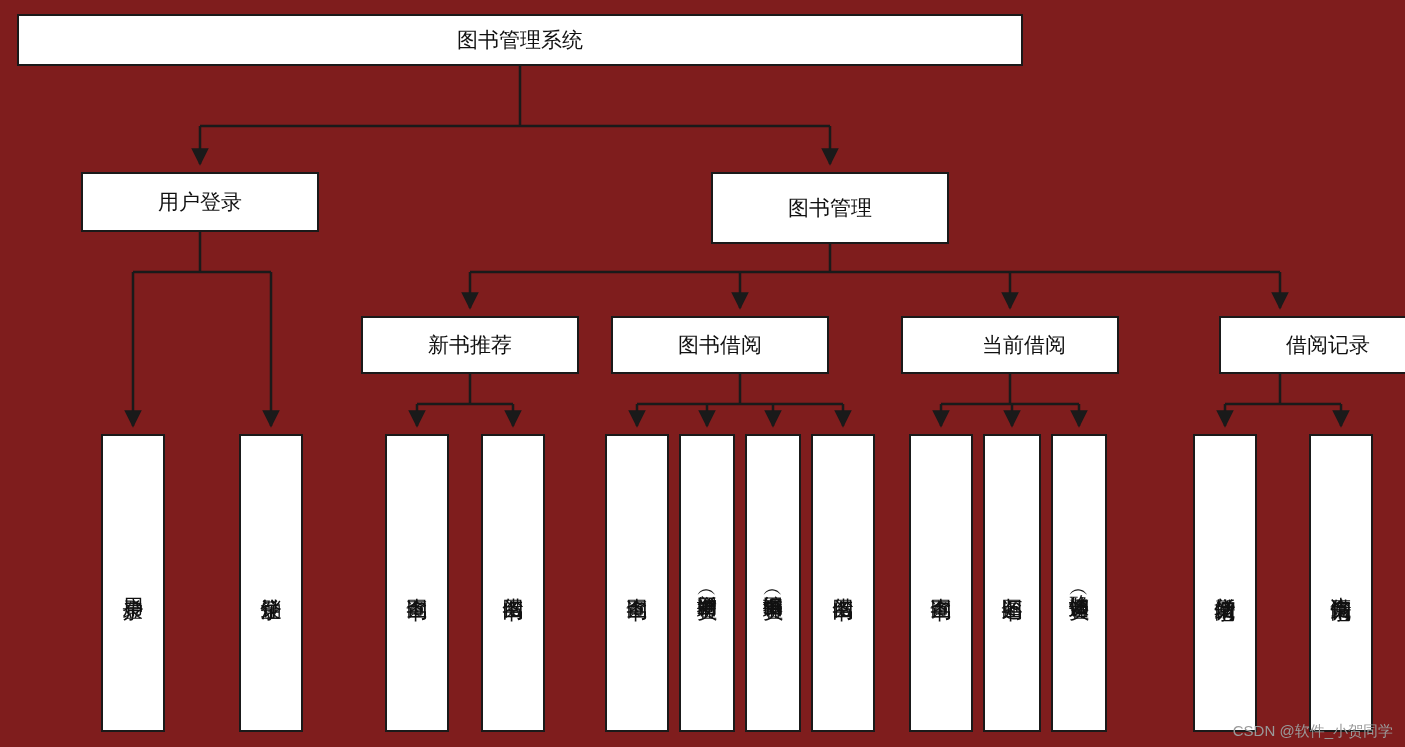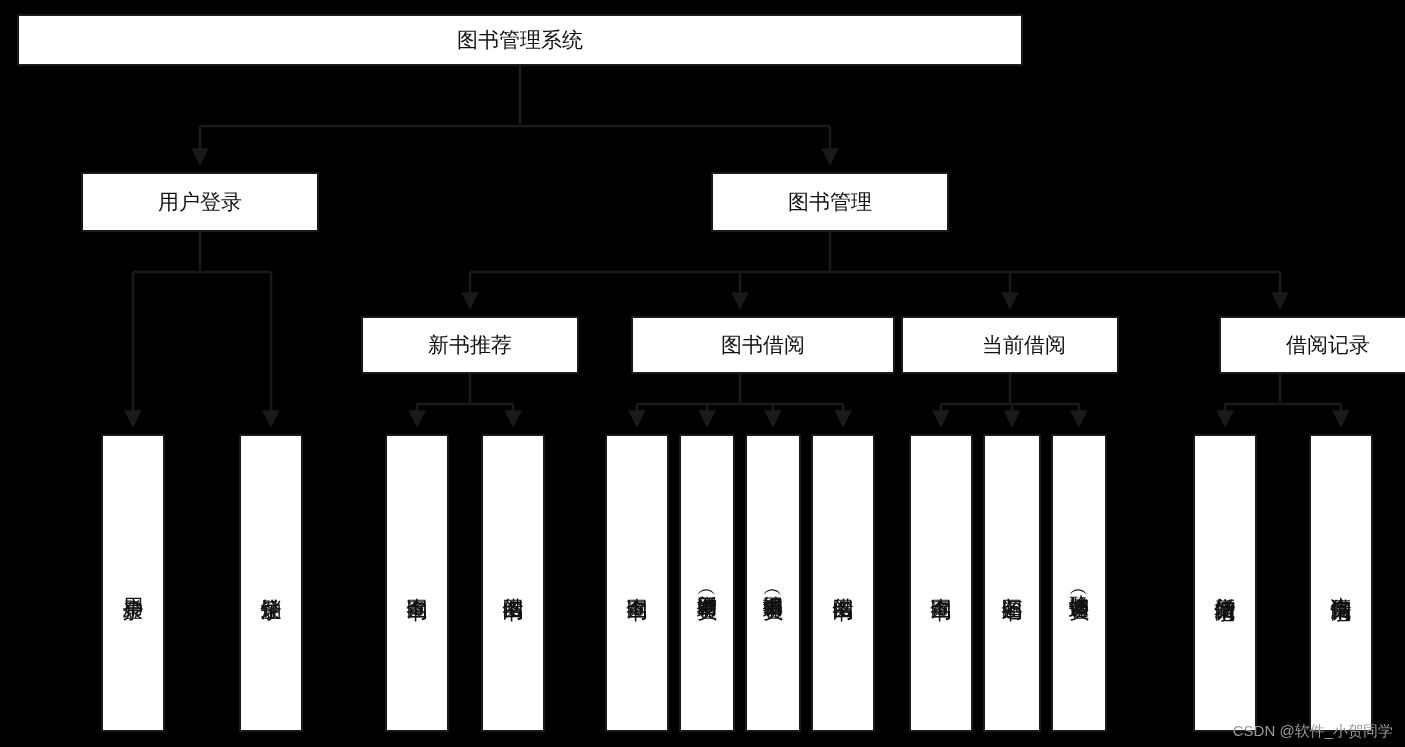--- a/index.html
+++ b/index.html
@@ -7,21 +7,21 @@
     padding: 0;
     background: #ffffff;
   }
   body {
     font-family: "Liberation Sans", sans-serif;
   }
   #canvas {
     position: relative;
     width: 1405px;
     height: 747px;
-    background: #000000;
+    background: #7f1d1d;
     overflow: hidden;
   }
   svg.lines {
     position: absolute;
     left: 0;
     top: 0;
     width: 1405px;
     height: 747px;
     pointer-events: none;
   }
@@ -116,28 +116,28 @@
     </g>
   </svg>
 
   <div class="node" style="left:17px; top:14px; width:1006px; height:52px;">
     <span class="label">图书管理系统</span>
   </div>
 
   <div class="node" style="left:81px; top:172px; width:238px; height:60px;">
     <span class="label">用户登录</span>
   </div>
-  <div class="node" style="left:711px; top:172px; width:238px; height:60px;">
+  <div class="node" style="left:711px; top:172px; width:238px; height:72px;">
     <span class="label">图书管理</span>
   </div>
 
   <div class="node" style="left:361px; top:316px; width:218px; height:58px;text-align:center;">
     <span class="label">新书推荐</span>
   </div>
-  <div class="node" style="left:631px; top:316px; width:264px; height:58px;">
+  <div class="node" style="left:611px; top:316px; width:218px; height:58px;">
     <span class="label">图书借阅</span>
   </div>
   <div class="node" style="left:901px; top:316px; width:218px; height:58px;padding-left:28px;">
     <span class="label">当前借阅</span>
   </div>
   <div class="node" style="left:1171px; top:316px; width:218px; height:58px;margin-left:48px;">
     <span class="label">借阅记录</span>
   </div>
 
   <div class="node vertical" style="left:101px; top:434px; width:64px; height:298px;">

